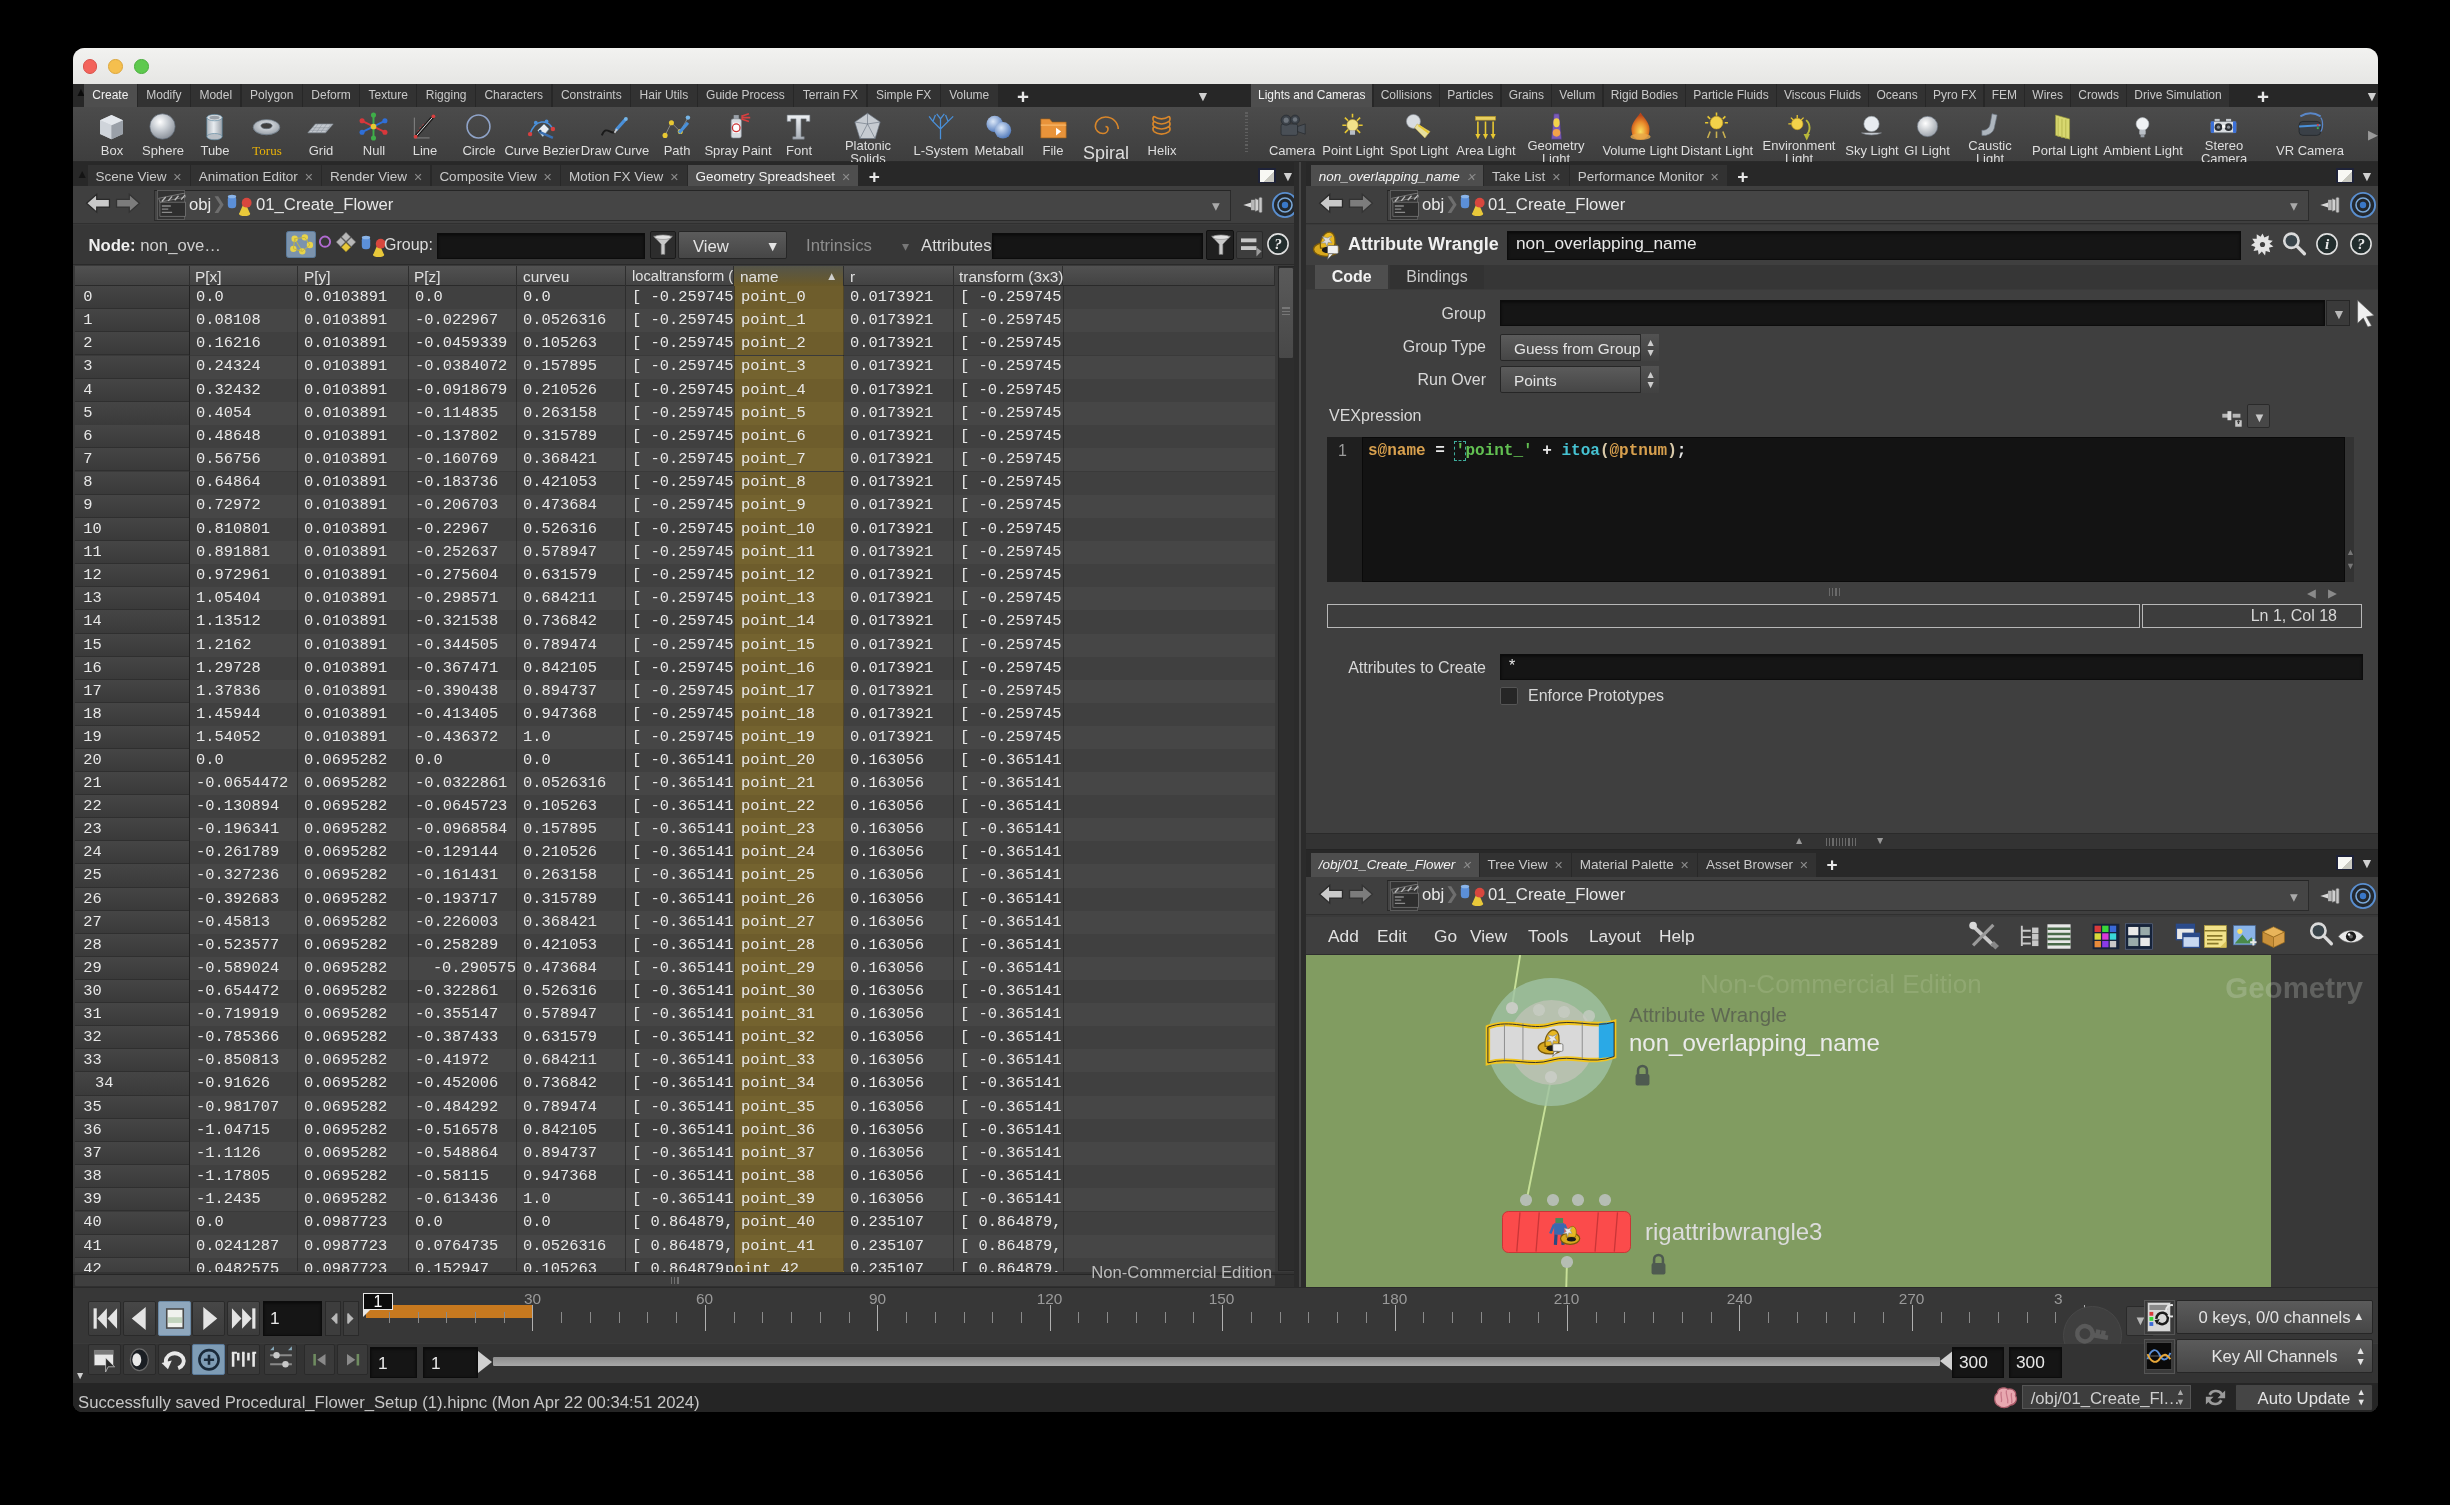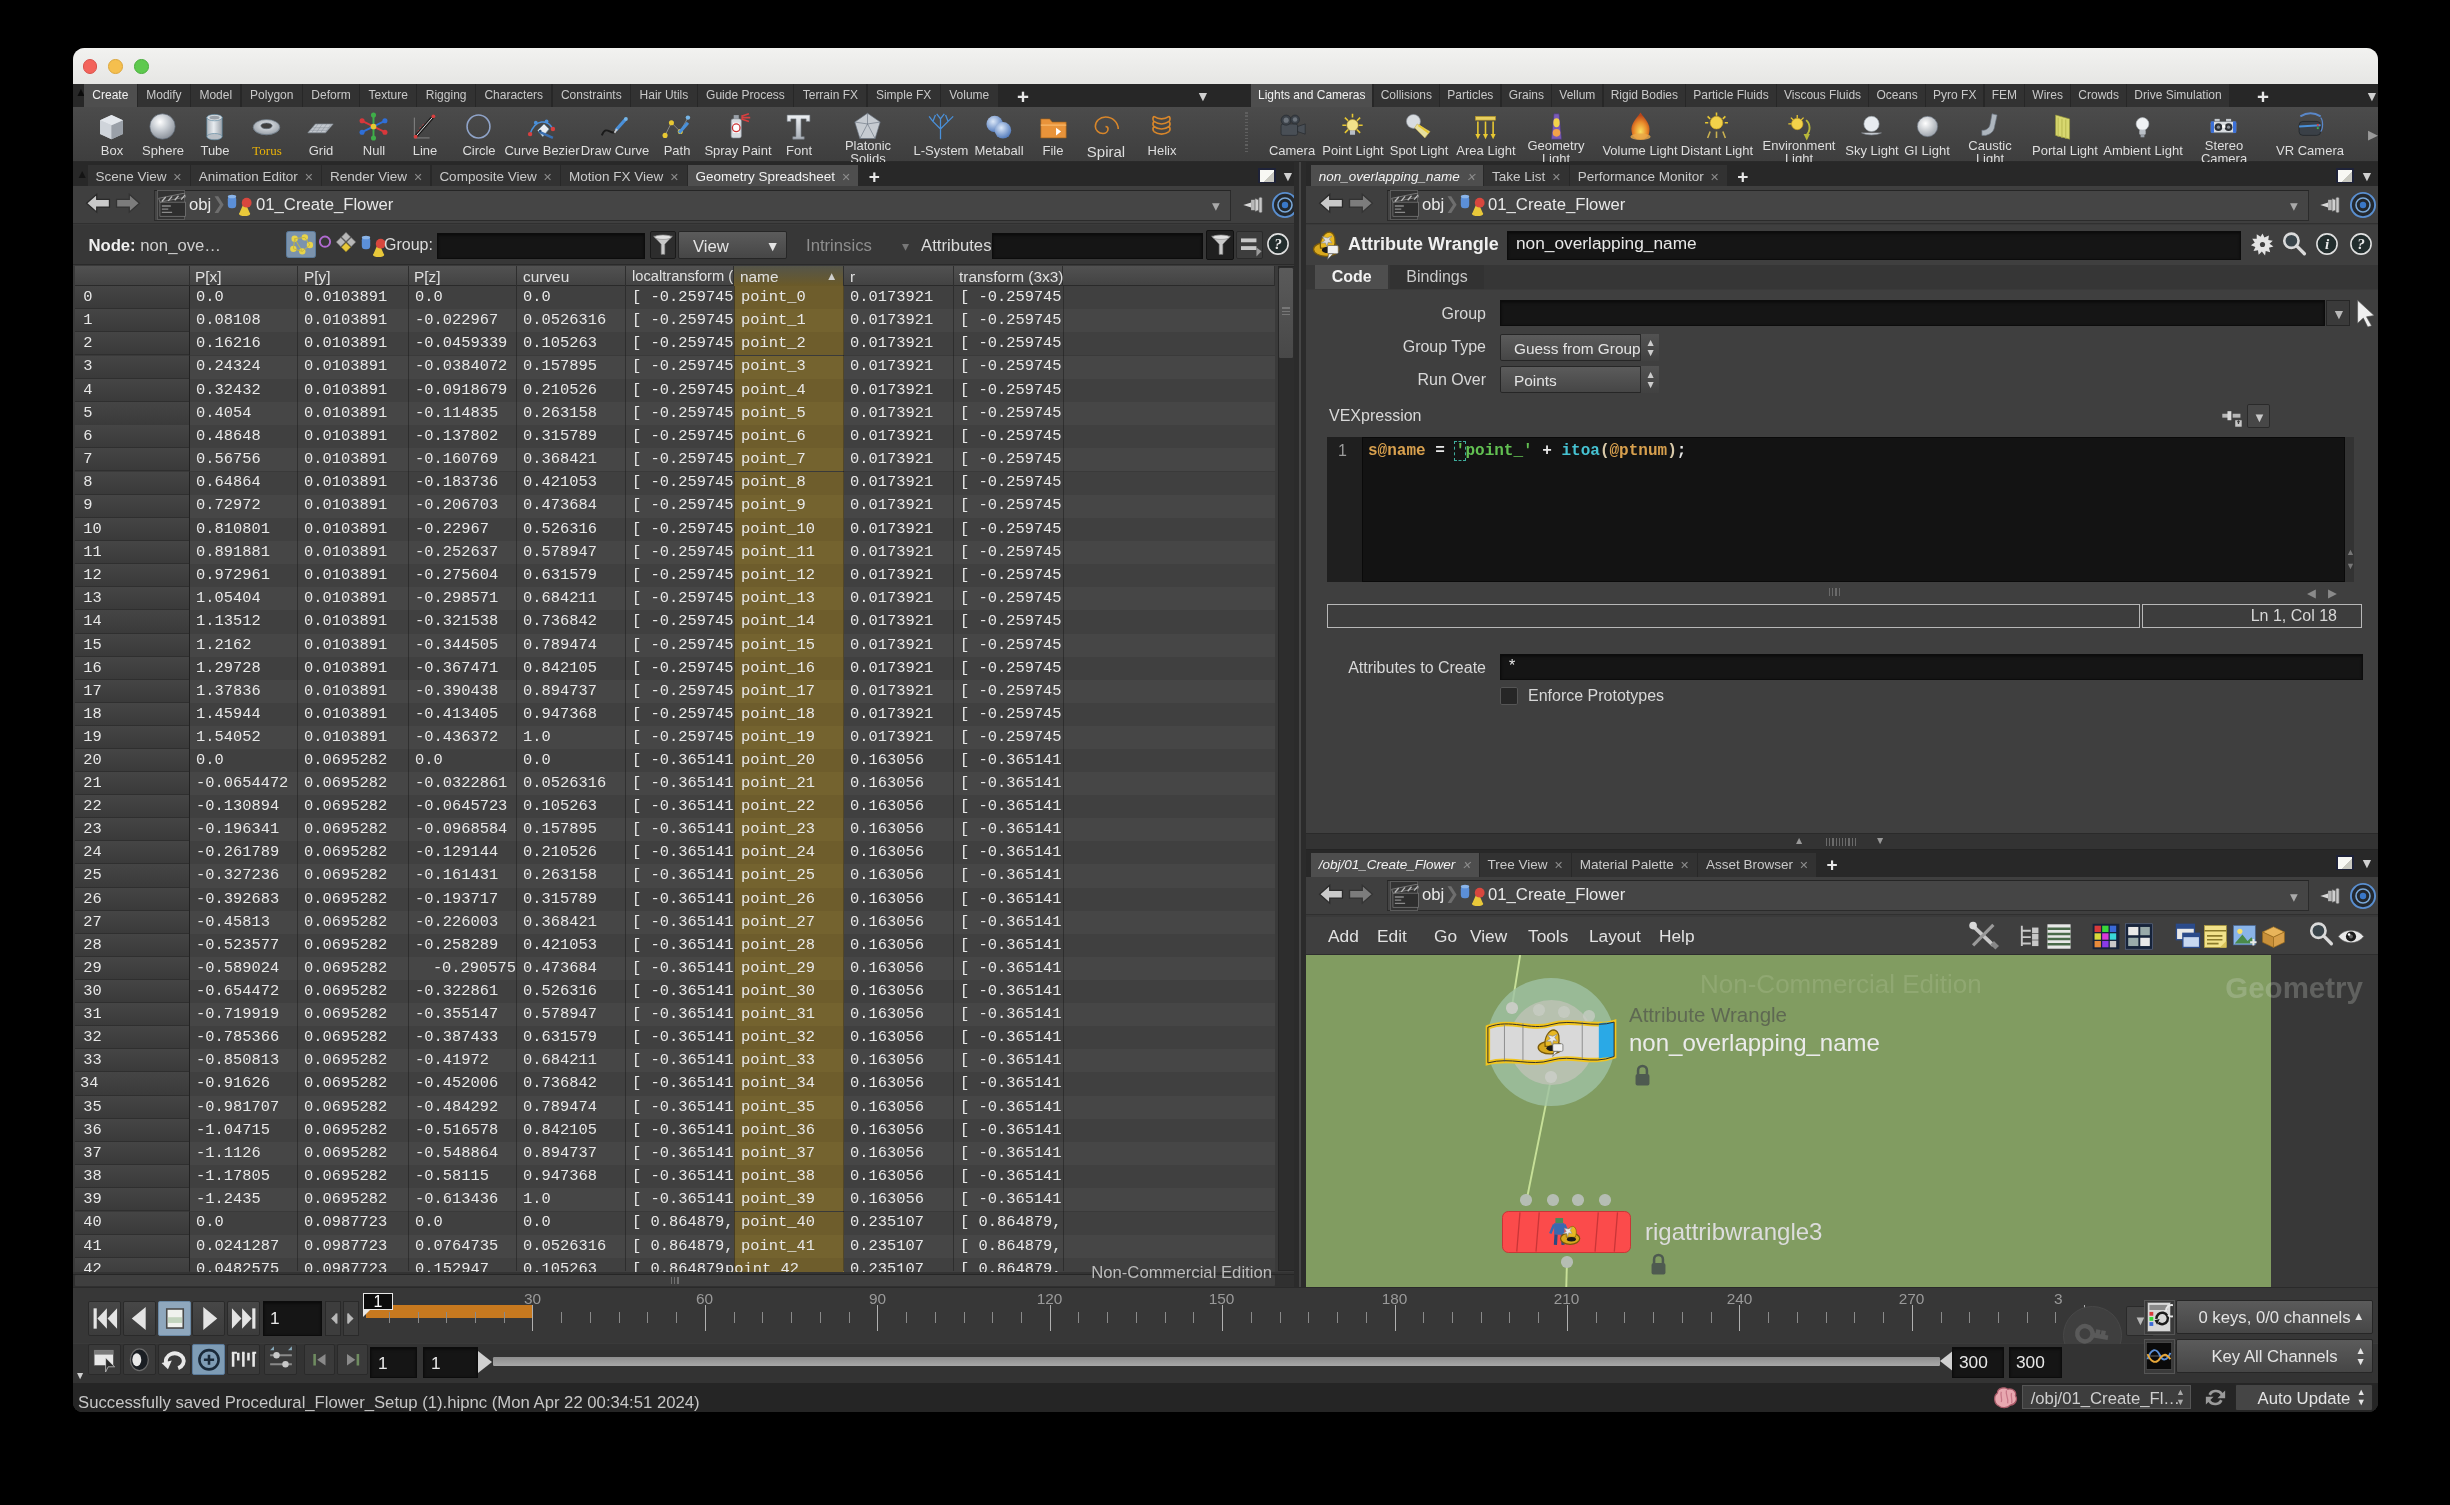--- a/index.html
+++ b/index.html
@@ -177,21 +177,21 @@
         <path d="M6,14 L20,14 L24,19 L46,19 L46,44 L6,44 Z" fill="#e8933a" stroke="#9a5d1a" stroke-width="1"></path>
 <path d="M6,24 L46,24" stroke="#f8b86a" stroke-width="2"></path>
 <path d="M30,28 L38,34 L30,40 Z" fill="#fff"></path>
       </svg></div>
     <div class="abs" style="left:903px;top:95px;width:154px;font-size:13px;color:#dedede;white-space:nowrap;text-align:center;">File</div>
     <div class="abs" style="left:1016px;top:62px;width:33px;height:33px;"><svg width="33" height="33" viewBox="0 0 52 52">
         <g fill="none" stroke="#d8862a" stroke-width="2.5">
 <path d="M26,26 a4,4 0 0 1 4,4 a8,7 0 0 1 -8,7 a12,11 0 0 1 -12,-11 a16,15 0 0 1 16,-15 a20,19 0 0 1 20,19"></path>
         </g>
       </svg></div>
-    <div class="abs" style="left:956px;top:95px;width:154px;font-size:15px;color:#dedede;white-space:nowrap;text-align:center;">Spiral</div>
+    <div class="abs" style="left:956px;top:95px;width:154px;font-size:18px;color:#dedede;white-space:nowrap;text-align:center;">Spiral</div>
     <div class="abs" style="left:1072px;top:62px;width:33px;height:33px;"><svg width="33" height="33" viewBox="0 0 52 52">
         <g fill="none" stroke="#d8862a" stroke-width="2.5">
 <path d="M14,10 q12,8 24,0 M14,10 q-3,4 0,8 M38,10 q3,4 0,8 M14,18 q12,8 24,0 M14,18 q-3,4 0,8 M38,18 q3,4 0,8 M14,26 q12,8 24,0 M14,26 q-3,4 0,8 M38,26 q3,4 0,8 M14,34 q12,8 24,0"></path>
         </g>
       </svg></div>
     <div class="abs" style="left:1012px;top:95px;width:154px;font-size:13px;color:#dedede;white-space:nowrap;text-align:center;">Helix</div>
     <div class="abs" style="left:1203px;top:62px;width:33px;height:33px;"><svg width="33" height="33" viewBox="0 0 52 52">
         <rect x="8" y="22" width="26" height="18" rx="3" fill="#494f56" stroke="#23282d"></rect>
 <circle cx="16" cy="16" r="8" fill="#3c4249" stroke="#23282d"></circle>
         <circle cx="30" cy="15" r="7" fill="#3c4249" stroke="#23282d"></circle>
@@ -896,21 +896,21 @@
     <div class="cell" style="left:231px;top:1003px;width:103px;">0.0695282</div>
     <div class="cell" style="left:342px;top:1003px;width:101px;">-0.41972</div>
     <div class="cell" style="left:450px;top:1003px;width:101px;">0.684211</div>
     <div class="cell" style="left:559px;top:1003px;width:101px;">[ -0.365141</div>
     <div class="abs" style="left:661px;top:1001px;width:110px;height:23px;background:#74632f;border-right:0.6px solid #8a7435;"></div>
     <div class="cell" style="left:668px;top:1003px;width:102px;">point_33</div>
     <div class="cell" style="left:777px;top:1003px;width:102px;">0.163056</div>
     <div class="cell" style="left:887px;top:1003px;width:103px;">[ -0.365141</div>
     <div class="abs" style="left:1.9px;top:1024px;width:1200px;height:24px;background:#404040;"></div>
     <div class="abs" style="left:1.9px;top:1024px;width:115px;height:24px;background:linear-gradient(#454545,#3a3a3a);border-right:0.6px solid #2b2b2b;border-bottom:0.6px solid #2f2f2f;"></div>
-    <div class="cell" style="left:7px;top:1026px;width:103px;">34</div>
+    <div class="cell" style="left:22px;top:1026px;width:103px;">34</div>
     <div class="cell" style="left:123px;top:1026px;width:101px;">-0.91626</div>
     <div class="cell" style="left:231px;top:1026px;width:103px;">0.0695282</div>
     <div class="cell" style="left:342px;top:1026px;width:101px;">-0.452006</div>
     <div class="cell" style="left:450px;top:1026px;width:101px;">0.736842</div>
     <div class="cell" style="left:559px;top:1026px;width:101px;">[ -0.365141</div>
     <div class="abs" style="left:661px;top:1024px;width:110px;height:24px;background:#6e5d2c;border-right:0.6px solid #8a7435;"></div>
     <div class="cell" style="left:668px;top:1026px;width:102px;">point_34</div>
     <div class="cell" style="left:777px;top:1026px;width:102px;">0.163056</div>
     <div class="cell" style="left:887px;top:1026px;width:103px;">[ -0.365141</div>
     <div class="abs" style="left:1.9px;top:1048px;width:1200px;height:23px;background:#464646;"></div>

